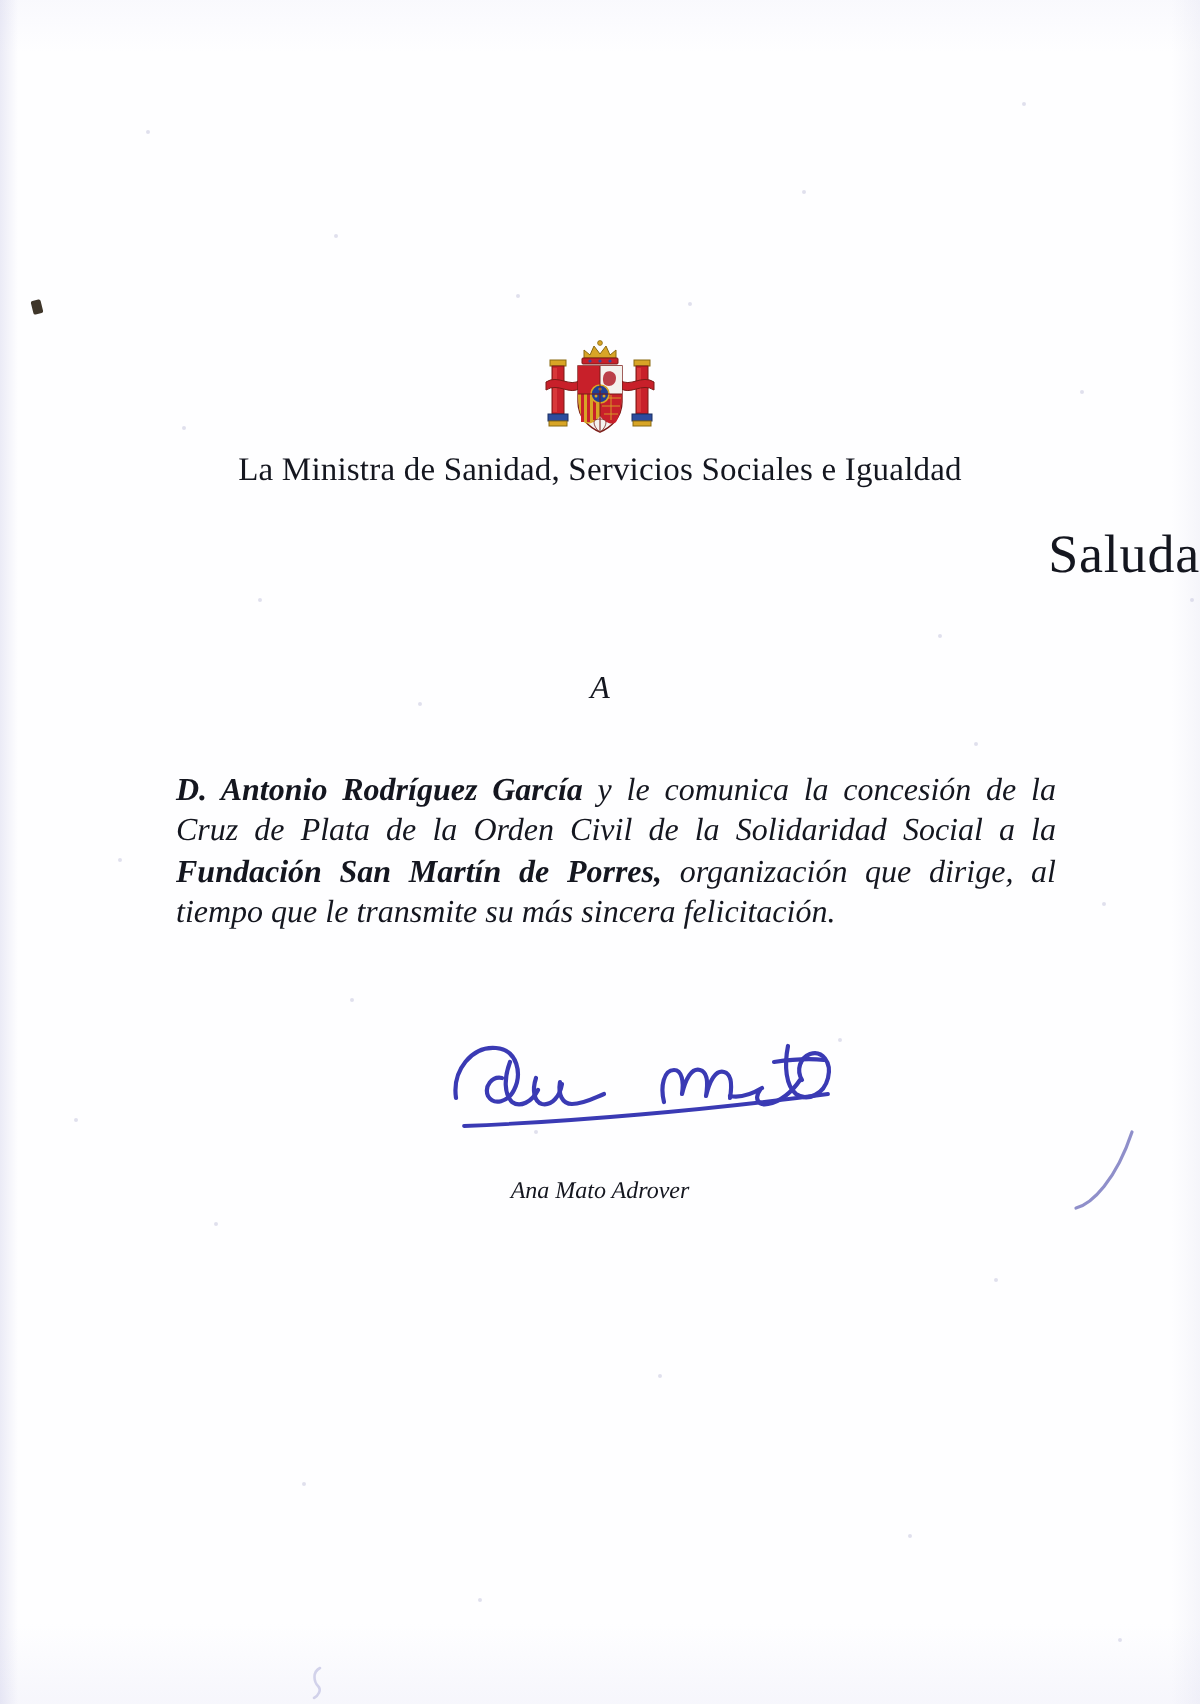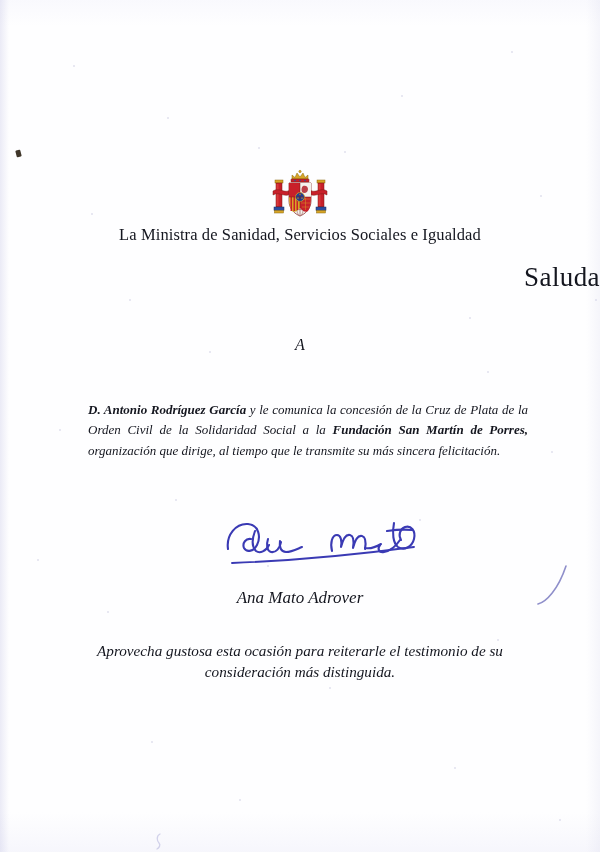--- a/index.html
+++ b/index.html
@@ -68,25 +68,25 @@
     left: 0; right: 0;
     top: 336px;
     text-align: center;
     font-style: italic;
     font-size: 16px;
   }
   .body-text {
     position: absolute;
     left: 88px;
     width: 440px;
-    top: 400px;
+    top: 386px;
     text-align: justify;
     text-justify: inter-word;
     font-style: italic;
-    font-size: 13px;
+    font-size: 16px;
     line-height: 20.3px;
   }
   .body-text b {
     font-weight: bold;
     font-style: italic;
   }
 
   
   .signature {
     position: absolute;
@@ -94,21 +94,21 @@
     top: 505px;
     width: 230px;
     height: 70px;
   }
   .sig-name {
     position: absolute;
     left: 0; right: 0;
     top: 588px;
     text-align: center;
     font-style: italic;
-    font-size: 17px;
+    font-size: 12px;
   }
 
   
   .closing {
     position: absolute;
     left: 70px;
     width: 460px;
     top: 640px;
     text-align: center;
     font-style: italic;
@@ -285,21 +285,20 @@
       <path d="M180 18 C178 28, 179 38, 184 42 C190 46, 198 42, 200 34
                C202 26, 197 20, 191 22 C186 24, 184 30, 187 35"></path>
       <path d="M173 26 C180 25, 190 24, 198 25"></path>
 
       <path d="M18 58 C70 56, 140 50, 200 42" stroke-width="1.9"></path>
     </g>
   </svg>
 
   <div class="sig-name">Ana Mato Adrover</div>
 
-  <div class="closing">Aprovecha gustosa esta ocasión para reiterarle el testimonio de su consideración más distinguida.</div>
 
 
   <div class="artifact-speck"></div>
 
   <svg class="artifact-stroke" viewBox="0 0 40 48">
     <path d="M4 44 C12 42, 24 30, 32 6" fill="none" stroke="#6a6ab8" stroke-width="1.6" stroke-linecap="round" opacity=".75"></path>
   </svg>
 
   <svg class="artifact-mark" viewBox="0 0 14 18">
     <path d="M8 2 C4 4, 5 9, 7 11 C9 13, 7 16, 5 17" fill="none" stroke="#8a8ac8" stroke-width="1.3" stroke-linecap="round" opacity=".7"></path>

